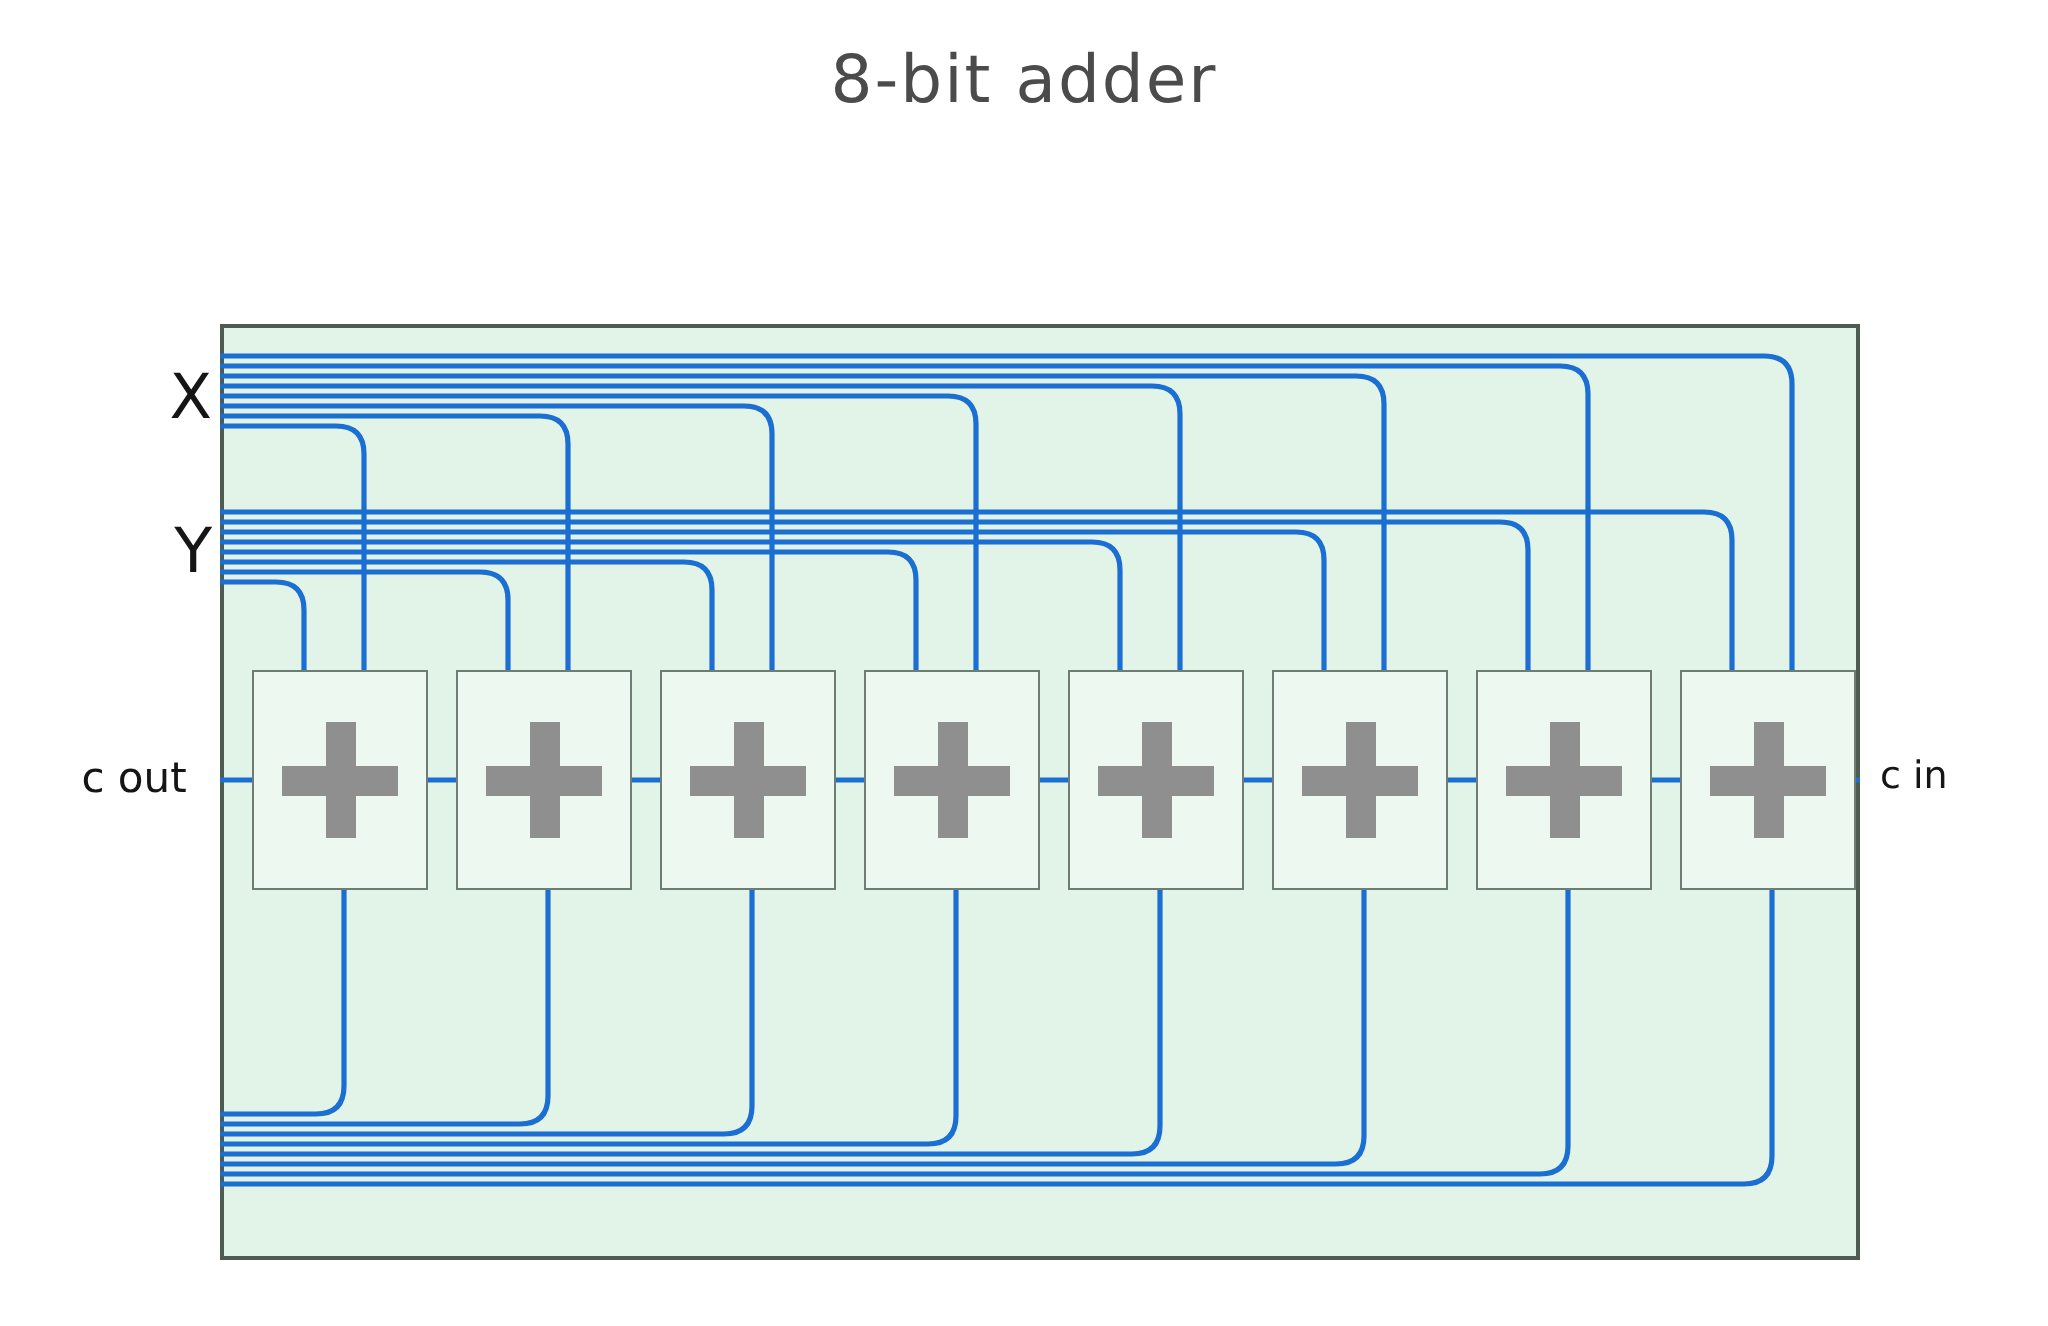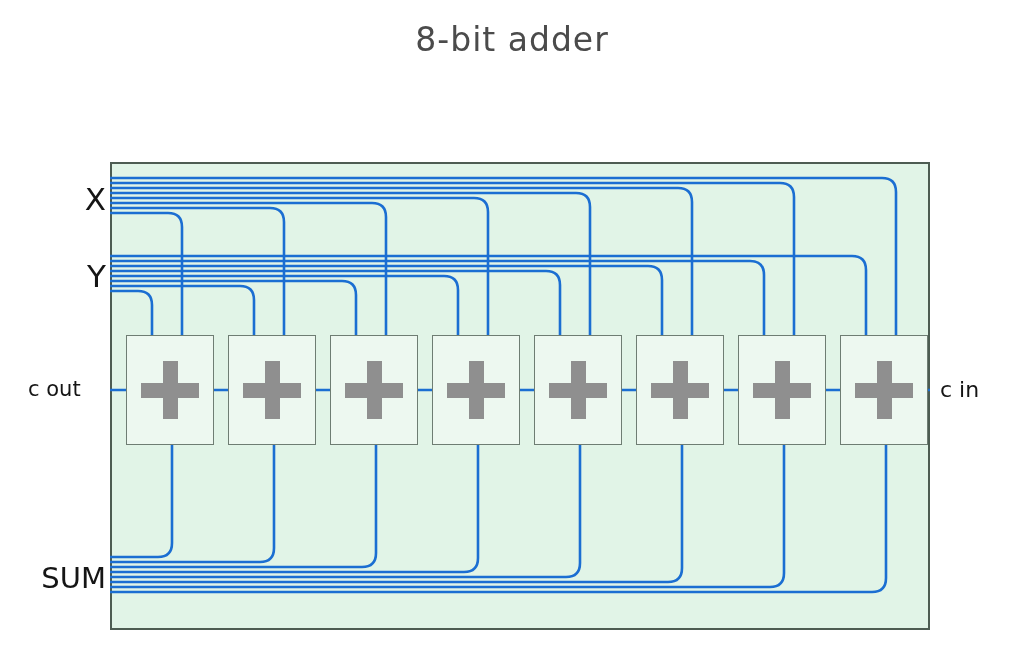--- a/index.html
+++ b/index.html
@@ -38,23 +38,23 @@
     margin-top:-7.5px; height:15px; background:var(--plus,#8f8f8f);
   }
   .plus::after {
     content:""; position:absolute; top:25px; bottom:25px; left:50%;
     margin-left:-7.5px; width:15px; background:var(--plus,#8f8f8f);
   }
 
   .lbl { position:absolute; color:#151515; }
   .lbl-x    { left:52px;  top:181px; width:54px; text-align:right; font-size:31px; }
   .lbl-y    { left:52px;  top:258px; width:54px; text-align:right; font-size:31px; }
-  .lbl-cout { left:28px;  top:377px; width:78px; text-align:left; font-size:21px; }
+  .lbl-cout { left:28px;  top:377px; width:78px; text-align:center; font-size:21px; }
   .lbl-sum  { left:24px;  top:561px; width:82px; text-align:right; font-size:29px; }
-  .lbl-cin  { left:940px; top:377px; font-size:22px; }
+  .lbl-cin  { left:940px; top:377px; font-size:19px; }
 </style>
 </head>
 <body>
 
 <div class="stage">
 
   <div class="title">8-bit adder</div>
 
   <div class="diagram-bg"></div>
 
@@ -110,16 +110,15 @@
         <div class="plus"></div>
       </div>
       <div class="adder-box" style="left: 840px;">
         <div class="plus"></div>
       </div>
     </div>
 
   <div class="lbl lbl-x">X</div>
   <div class="lbl lbl-y">Y</div>
   <div class="lbl lbl-cout">c out</div>
-  <div class="lbl lbl-sum">SUM</div>
   <div class="lbl lbl-cin">c in</div>
 
 </div>
 
 </body></html>

